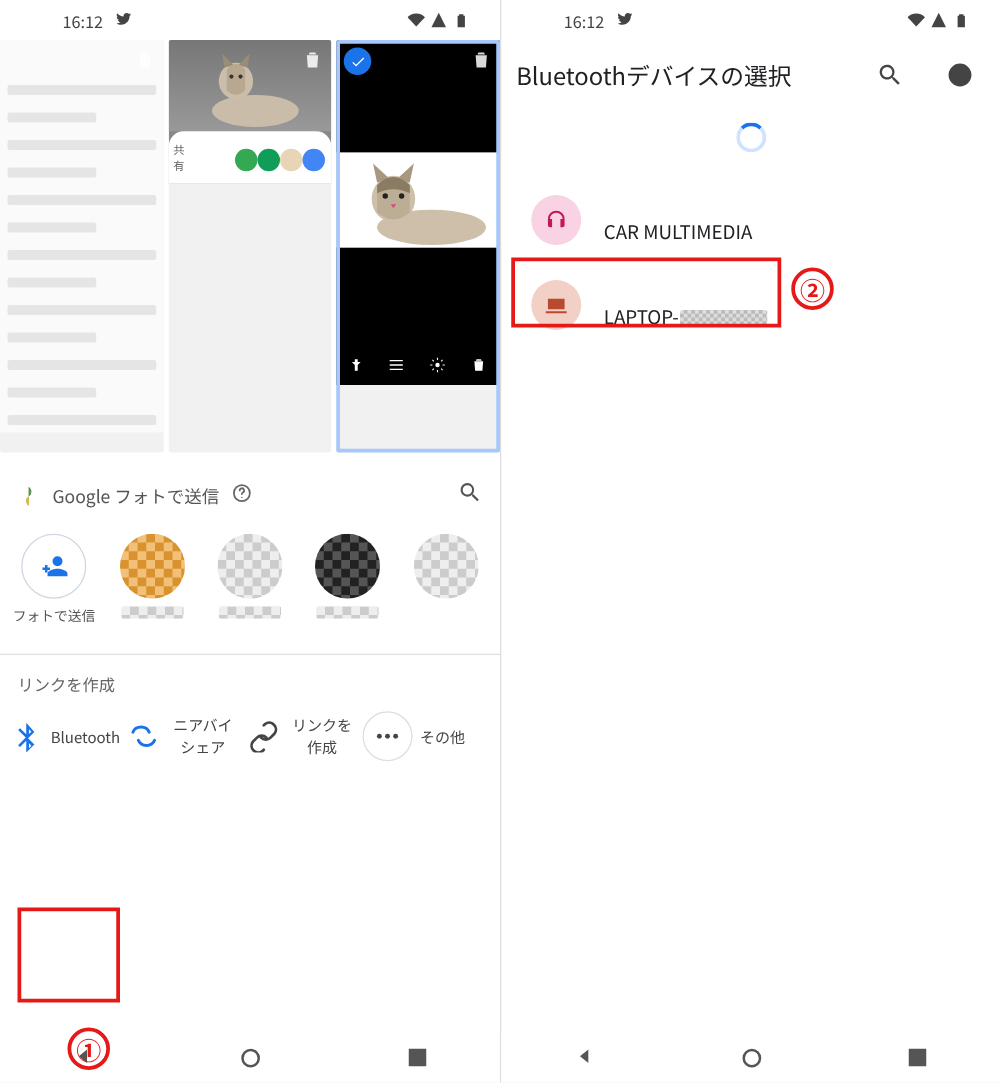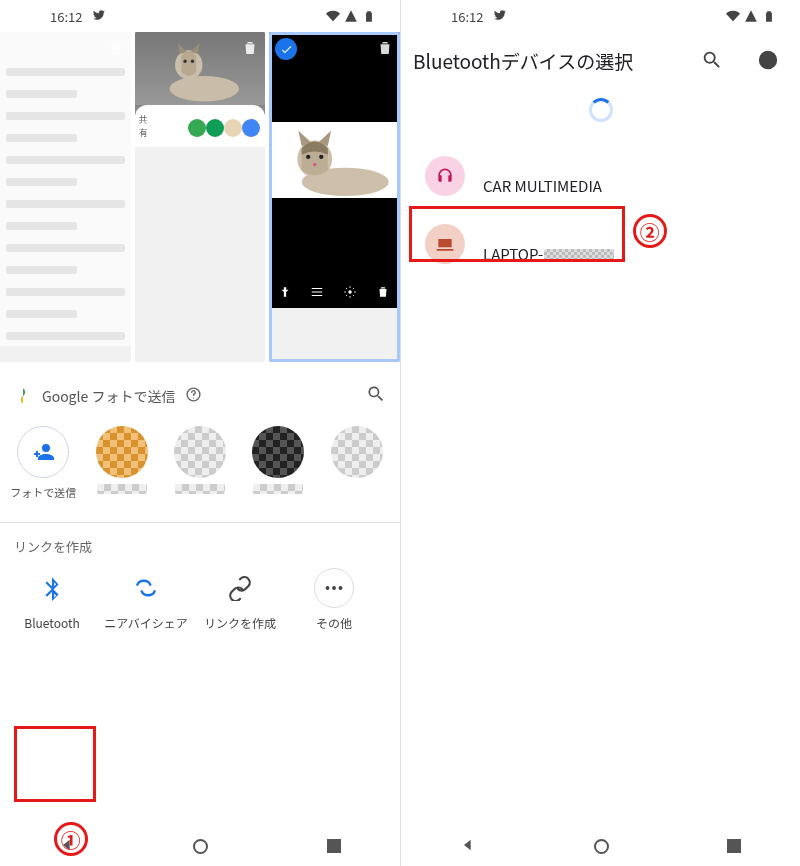--- a/index.html
+++ b/index.html
@@ -103,21 +103,21 @@
   .pixelated { background: repeating-conic-gradient(#d8932f 0 25%, #f2c078 0 50%) 0 0/14px 14px; }
   .pixelated.gray { background: repeating-conic-gradient(#ccc 0 25%, #eee 0 50%) 0 0/14px 14px; }
   .pixelated.dark { background: repeating-conic-gradient(#222 0 25%, #555 0 50%) 0 0/14px 14px; }
 
   
   .divider { height:1px; background:#e0e0e0; margin: 4px 0;}
 
   
   .section-label { font-size: 13px; color: #666; padding: 10px 14px 6px;}
   .apps-row { display:flex; padding: 6px 8px 10px; gap: 6px;}
-  .app { width: 88px; display:flex; flex-direction:column; align-items:center; gap:6px; font-size:12px; color:#444; text-align:center;}
+  .app { width: 88px; display:flex; flex-direction:row; align-items:center; gap:6px; font-size:12px; color:#444; text-align:center;}
   .app-ic { width:40px; height:40px; display:flex; align-items:center; justify-content:center;}
   .app-ic svg { width:26px; height:26px; }
 
   
   .navbar { position:absolute; bottom:0; left:0; right:0; height:40px; background:#fff; display:flex; align-items:center; justify-content:space-around;}
   .navbar svg { width:16px; height:16px; fill:#555;}
   .navbar .sq { width:14px; height:14px; background:#555;}
   .navbar .circ { width:15px; height:15px; border:2px solid #555; border-radius:50%;}
 
   

